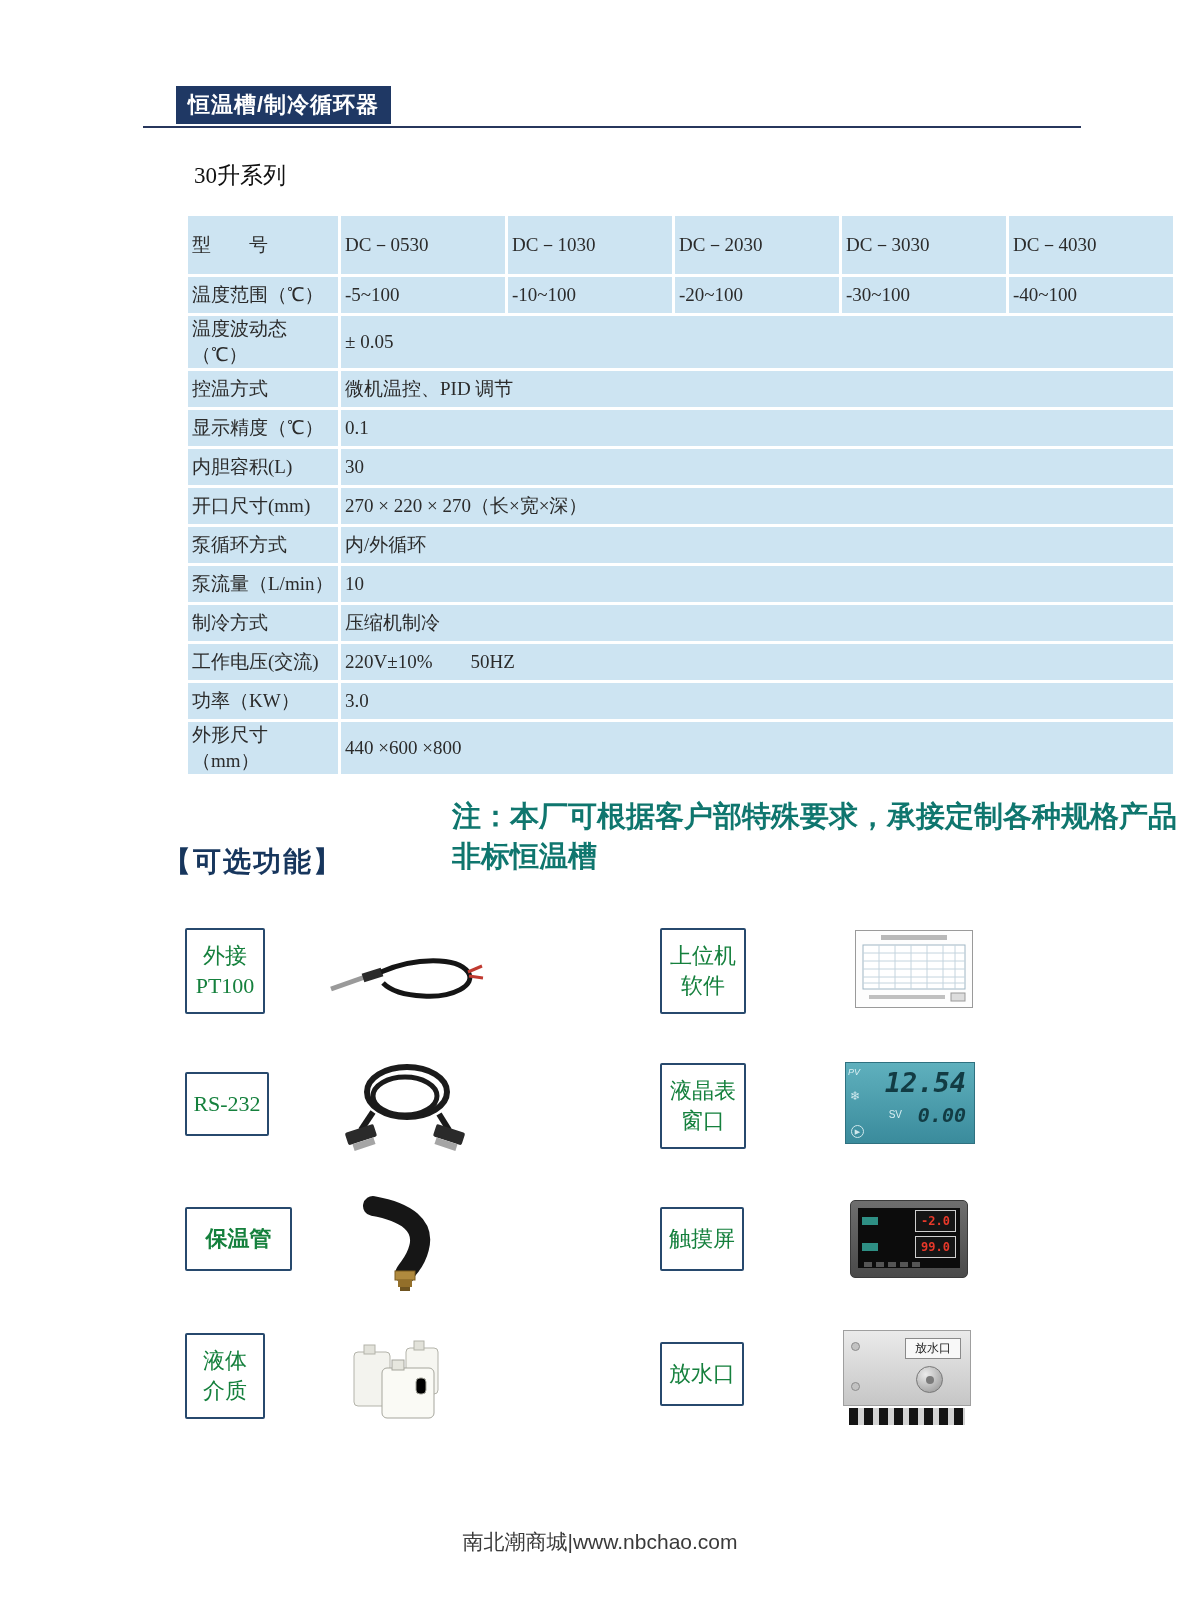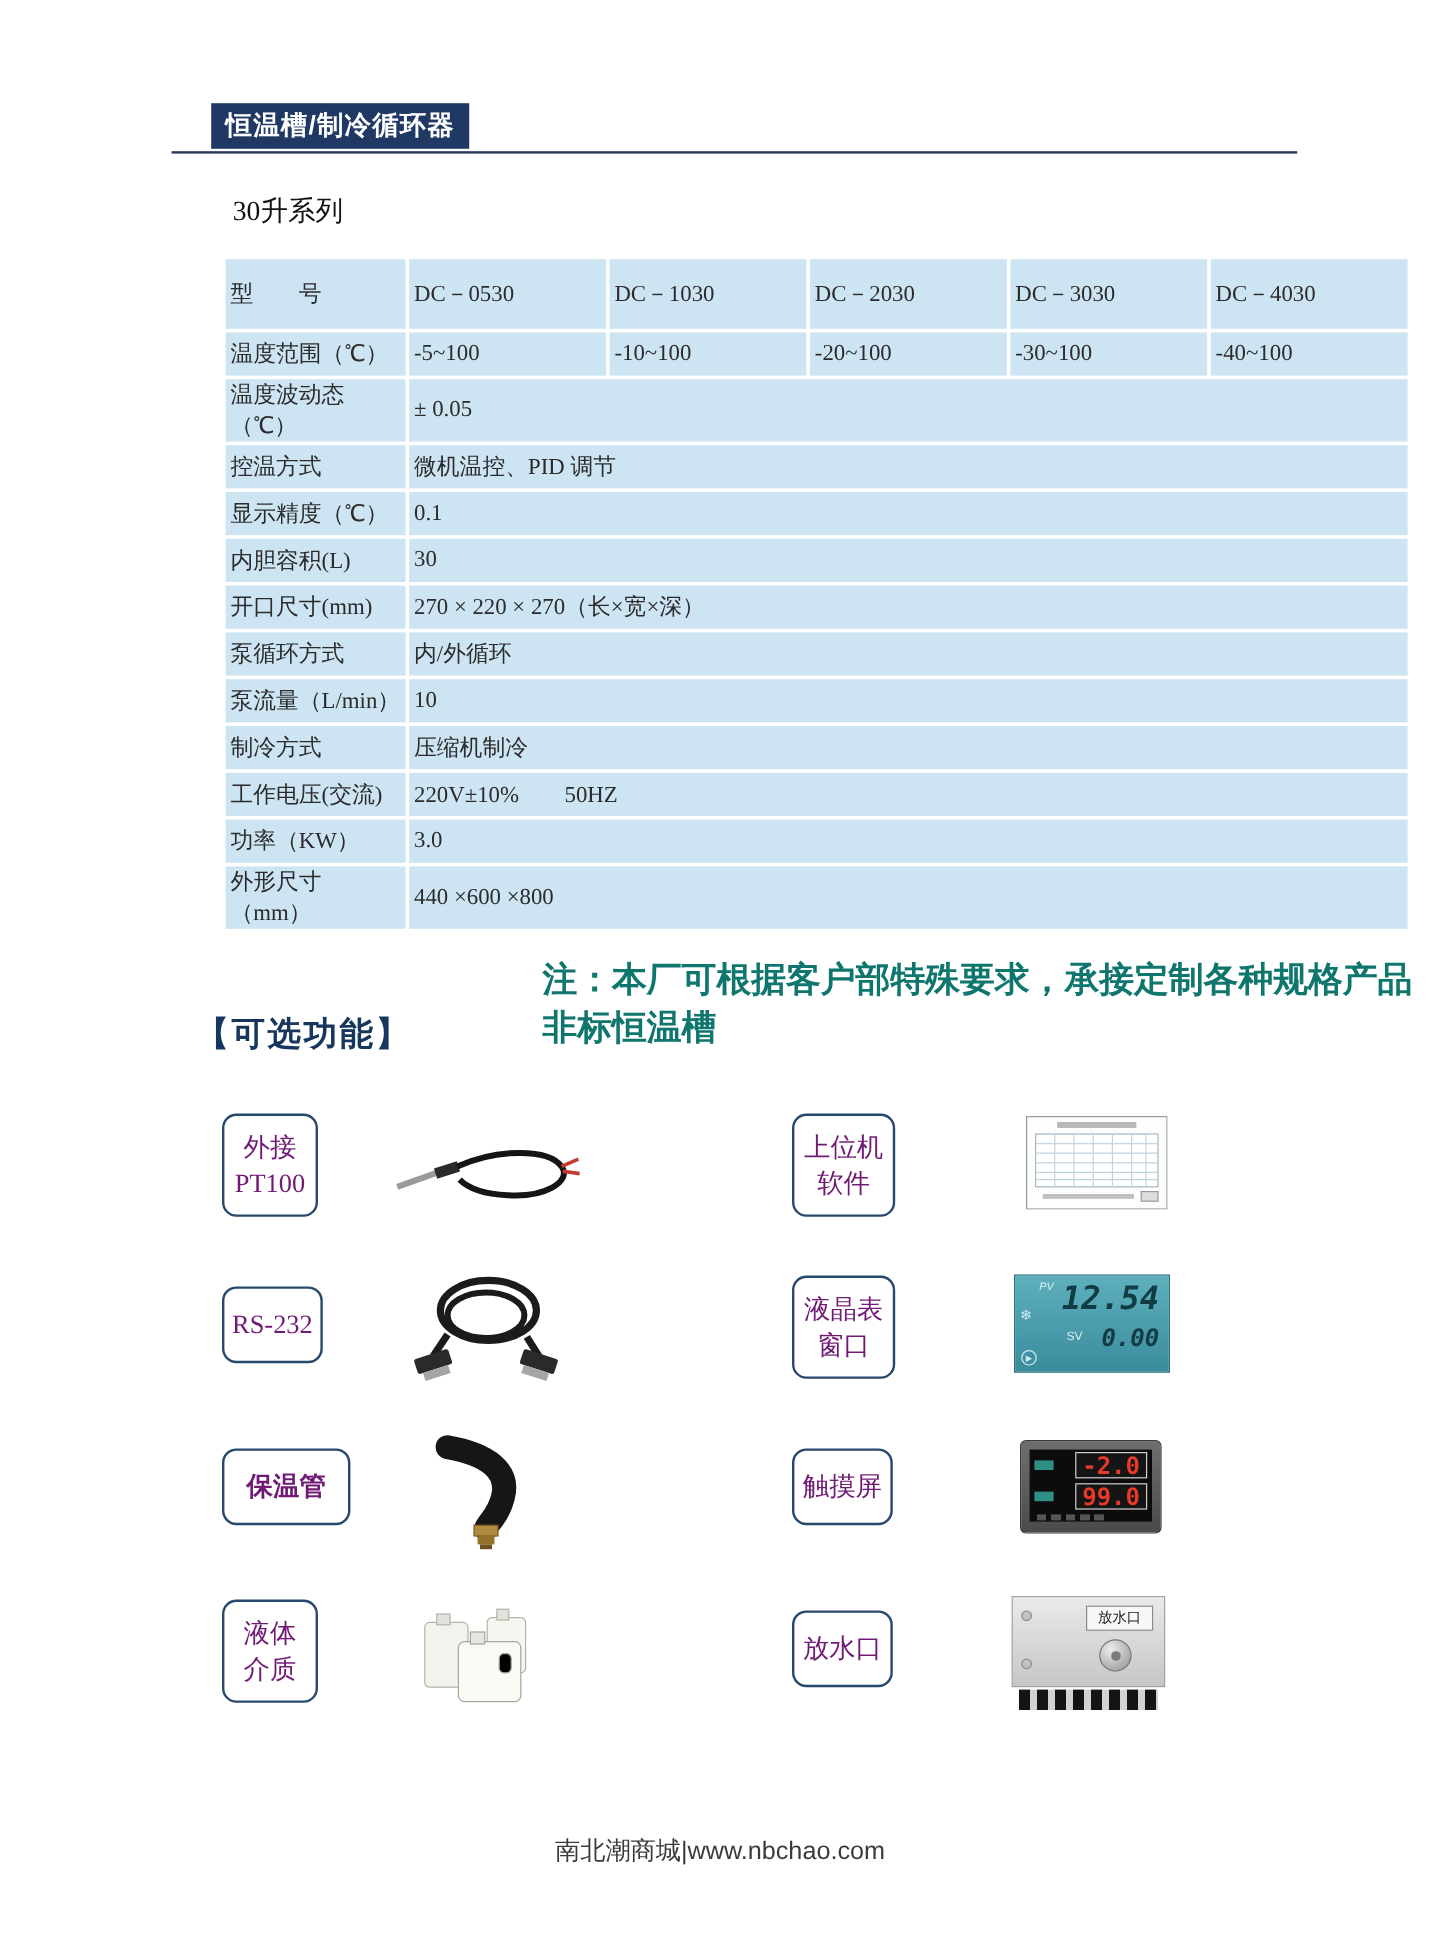--- a/index.html
+++ b/index.html
@@ -25,23 +25,23 @@
   .spec-table tr td { height: 36px; }
   .spec-table tr.hdr td { height: 58px; }
 
   .note { position: absolute; left: 452px; top: 797px; font-size: 29px; font-weight: bold; color: #0f766e;
           font-family: "Liberation Sans", sans-serif; }
 
   .optional-title { position: absolute; left: 163px; top: 843px; font-size: 28px; font-weight: bold;
                     color: #17365d; letter-spacing: 2px; font-family: "Liberation Sans", sans-serif; }
 
   
-  .opt-box { position: absolute; border: 2px solid #27496d; border-radius: 12px; background: #fff;
+  .opt-box { position: absolute; border: 2px solid #27496d; border-radius: 2px; background: #fff;
              display: flex; flex-direction: column; align-items: center; justify-content: center;
-             font-size: 22px; color: #701a75; text-align: center; line-height: 1.35; }
+             font-size: 22px; color: #15803d; text-align: center; line-height: 1.35; }
   .b-pt100   { left: 185px; top: 928px;  width: 80px;  height: 86px; }
   .b-software{ left: 660px; top: 928px;  width: 86px;  height: 86px; }
   .b-rs232   { left: 185px; top: 1072px; width: 84px;  height: 64px; }
   .b-lcd     { left: 660px; top: 1063px; width: 86px;  height: 86px; }
   .b-pipe    { left: 185px; top: 1207px; width: 107px;  height: 64px; font-weight: bold; }
   .b-touch   { left: 660px; top: 1207px; width: 84px;  height: 64px; }
   .b-liquid  { left: 185px; top: 1333px; width: 80px;  height: 86px; }
   .b-drain   { left: 660px; top: 1342px; width: 84px;  height: 64px; }
 
   
@@ -49,38 +49,38 @@
   .i-pt100   { left: 325px; top: 945px; }
   .i-software{ left: 855px; top: 930px; }
   .i-rs232   { left: 335px; top: 1058px; }
   .i-pipe    { left: 345px; top: 1192px; }
   .i-liquid  { left: 340px; top: 1336px; }
 
   
   .lcd-img { position: absolute; left: 845px; top: 1062px; width: 130px; height: 82px;
              background: linear-gradient(#5fb0bd, #3a8b9c); border: 1px solid #2f7180; }
   .lcd-img span { position: absolute; }
-  .lcd-pv-label { left: 20px; top: 4px; font-size: 9px; color: #d9eef2; font-family: "Liberation Sans", sans-serif; font-style: italic; }
+  .lcd-pv-label { left: 2px; top: 4px; font-size: 9px; color: #d9eef2; font-family: "Liberation Sans", sans-serif; font-style: italic; }
   .lcd-pv { right: 8px; top: 4px; font-family: "DejaVu Sans Mono", monospace; font-style: italic;
             font-size: 27px; color: #123c44; font-weight: bold; }
   .lcd-sv-label { right: 72px; top: 46px; font-size: 10px; color: #d9eef2; font-family: "Liberation Sans", sans-serif; }
   .lcd-sv { right: 8px; top: 40px; font-family: "DejaVu Sans Mono", monospace; font-style: italic;
             font-size: 20px; color: #123c44; font-weight: bold; }
   .lcd-snow { left: 4px; top: 26px; font-size: 12px; color: #cfe9ee; }
   .lcd-btn { left: 5px; bottom: 5px; width: 13px; height: 13px; border: 1px solid #d0e8ec; border-radius: 50%;
              color: #d0e8ec; font-size: 7px; line-height: 12px; text-align: center; }
 
   
   .touch-img { position: absolute; left: 850px; top: 1200px; width: 118px; height: 78px;
                background: linear-gradient(#6e6e6e, #4a4a4a); border-radius: 5px; border: 1px solid #3a3a3a; }
   .touch-screen { position: absolute; left: 7px; right: 7px; top: 7px; bottom: 9px; background: #0c0c0c; }
   .t-row { display: flex; align-items: center; height: 26px; padding: 0 4px; }
   .t-tag { width: 16px; height: 8px; background: #2e8f84; }
   .t-val { margin-left: auto; border: 1px solid #cfcfcf; background: #151515; color: #e8392a;
-           font-family: "DejaVu Sans Mono", monospace; font-size: 20px; font-weight: bold;
+           font-family: "DejaVu Sans Mono", monospace; font-size: 12px; font-weight: bold;
            padding: 0 5px; line-height: 20px; }
   .t-buttons { position: absolute; bottom: 1px; left: 6px; width: 60px; height: 5px;
                background: repeating-linear-gradient(90deg, #555 0 8px, #0c0c0c 8px 12px); }
 
   
   .drain-img { position: absolute; left: 843px; top: 1330px; width: 128px; height: 95px; }
   .drain-panel { position: absolute; left: 0; top: 0; width: 128px; height: 76px;
                  background: linear-gradient(#eaeaea, #c6c6c6); border: 1px solid #9f9f9f; }
   .drain-label { position: absolute; right: 10px; top: 8px; background: #f8f8f8; border: 1px solid #8a8a8a;
                  font-size: 12px; padding: 1px 9px; color: #222; font-family: "Liberation Sans", sans-serif; }

